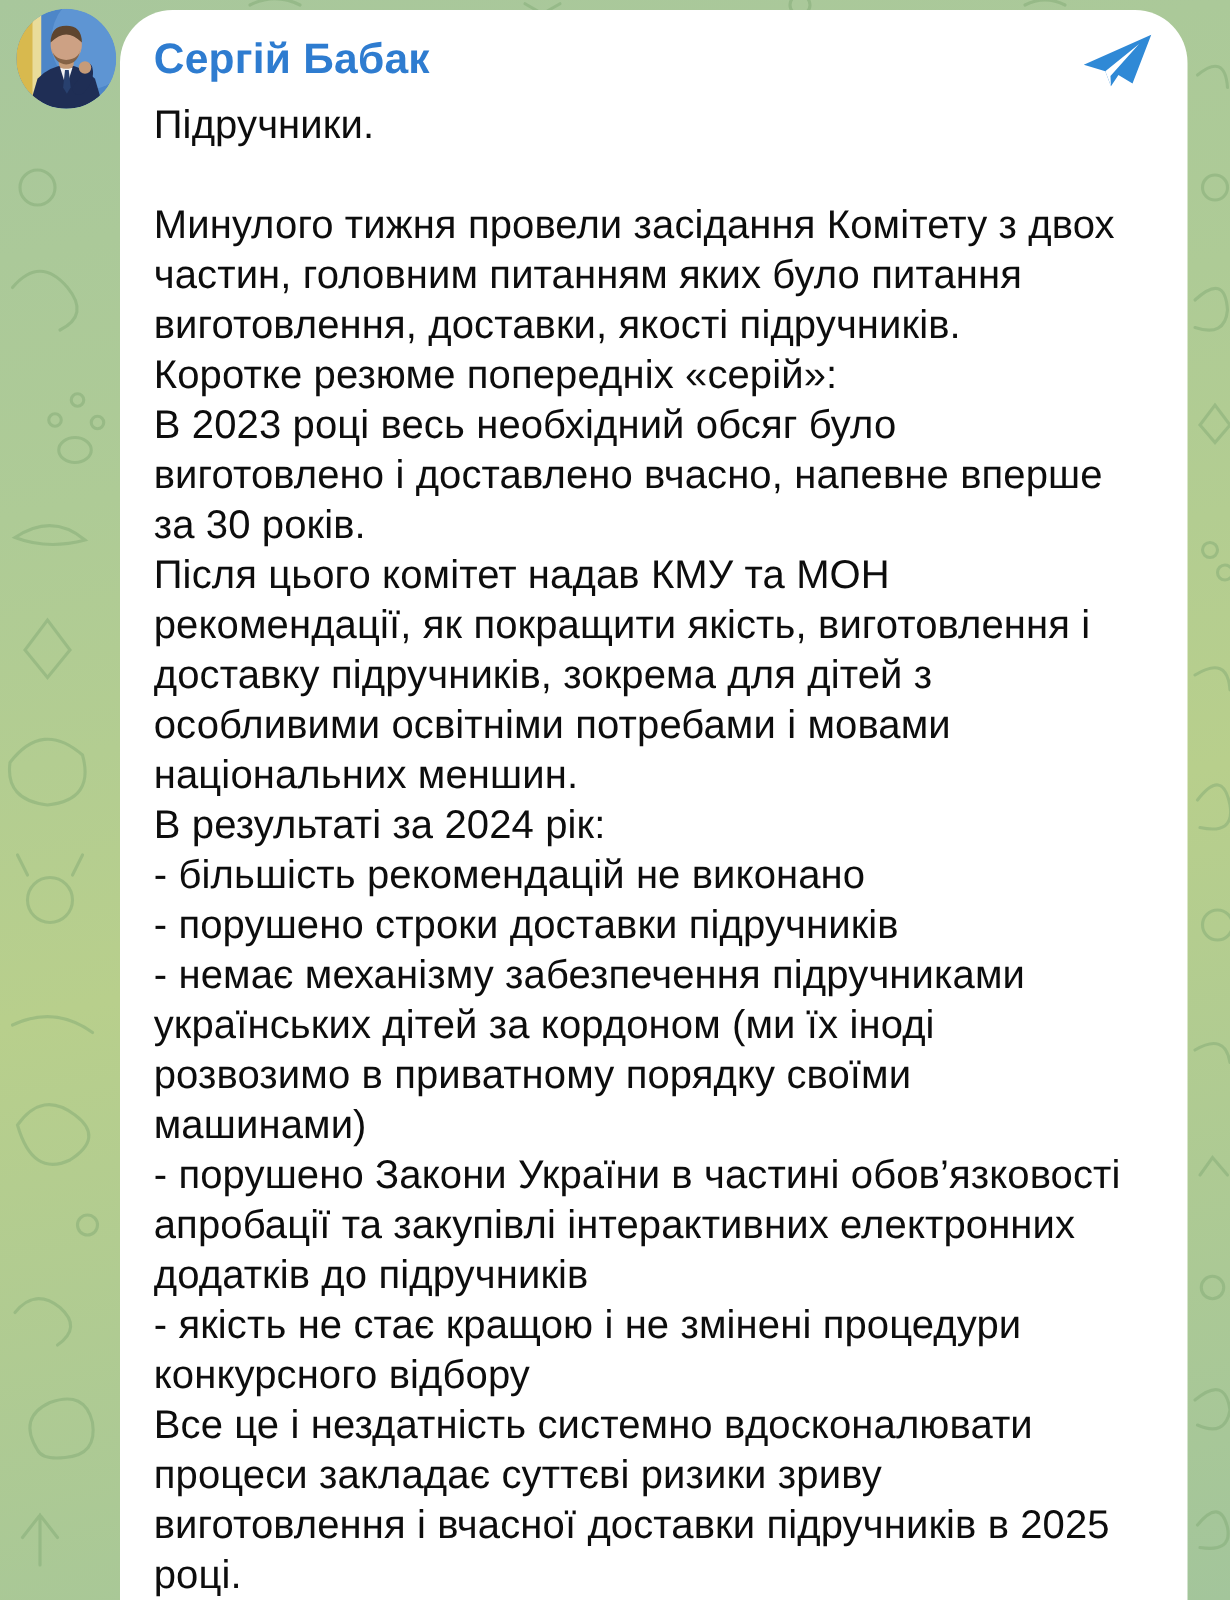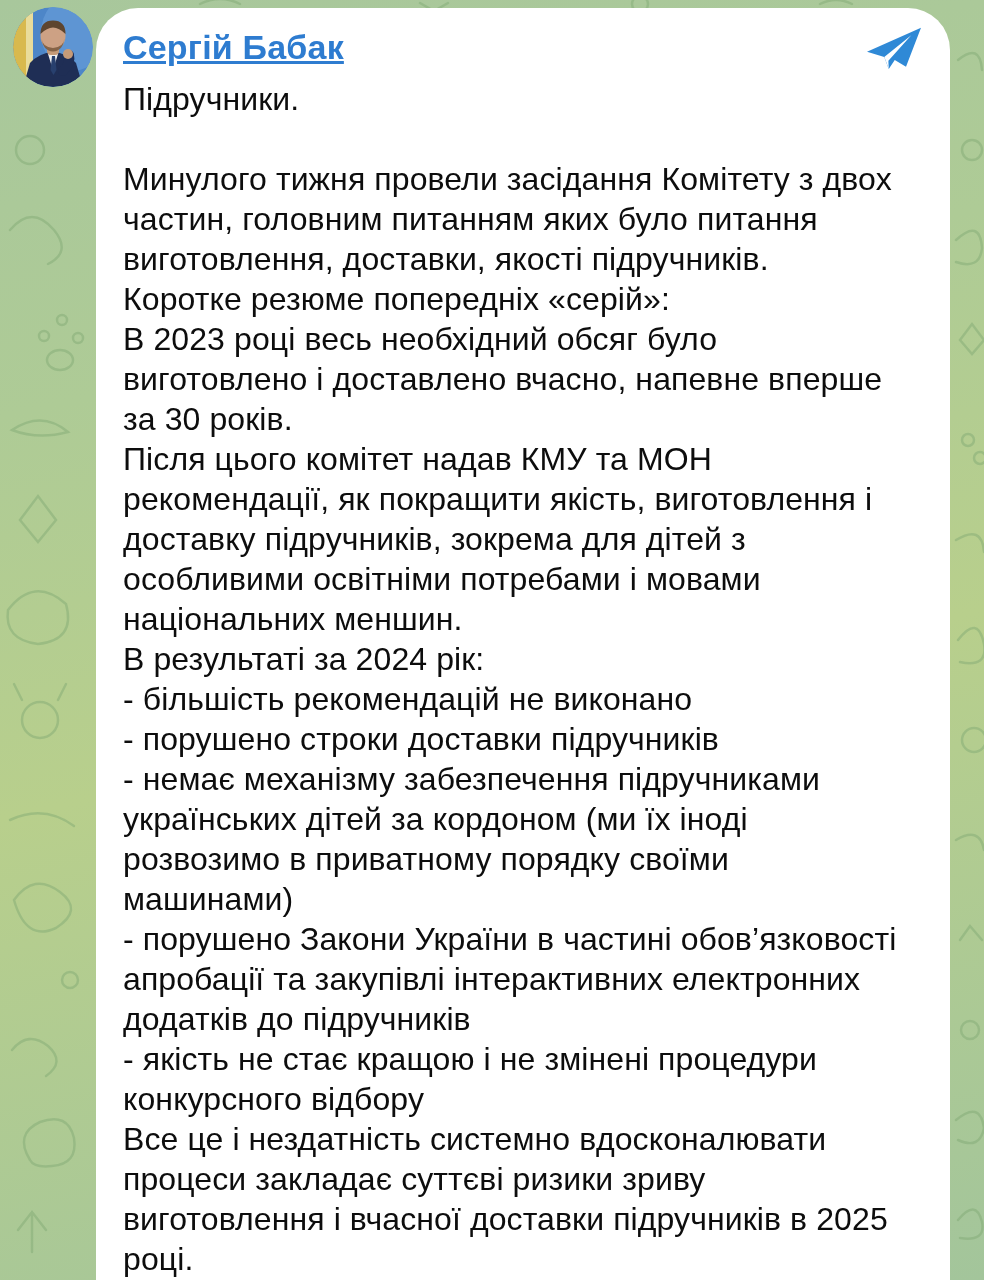--- a/index.html
+++ b/index.html
@@ -15,21 +15,20 @@
     box-sizing:border-box;padding:20px 44px 0 27px;z-index:1;
   }
   .avatar{
     position:absolute;left:13px;top:7px;width:80px;height:80px;border-radius:50%;
     overflow:hidden;z-index:2;cursor:pointer;
   }
   .avatar svg{display:block;}
   .author{
     font-size:34px;line-height:38px;font-weight:700;color:#2e7cd0;cursor:pointer;
     letter-spacing:0.2px;
-    text-decoration:underline;
   }
   .plane{
     position:absolute;top:16px;right:26px;width:60px;height:48px;
   }
   .message{
     margin-top:13px;font-size:32px;line-height:40px;color:#0d0d0d;
     white-space:pre-wrap;width:784px;letter-spacing:0.1px;
   }
 </style>
 </head>

